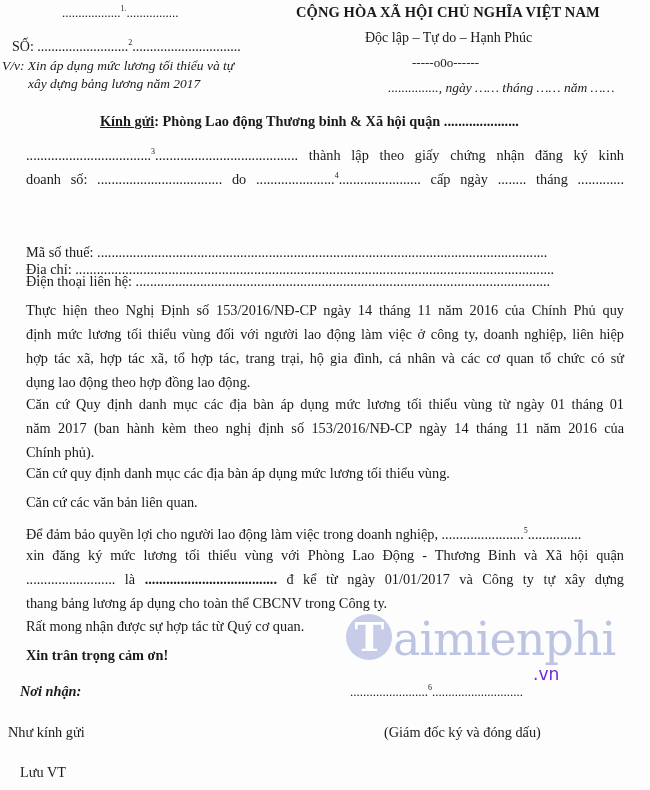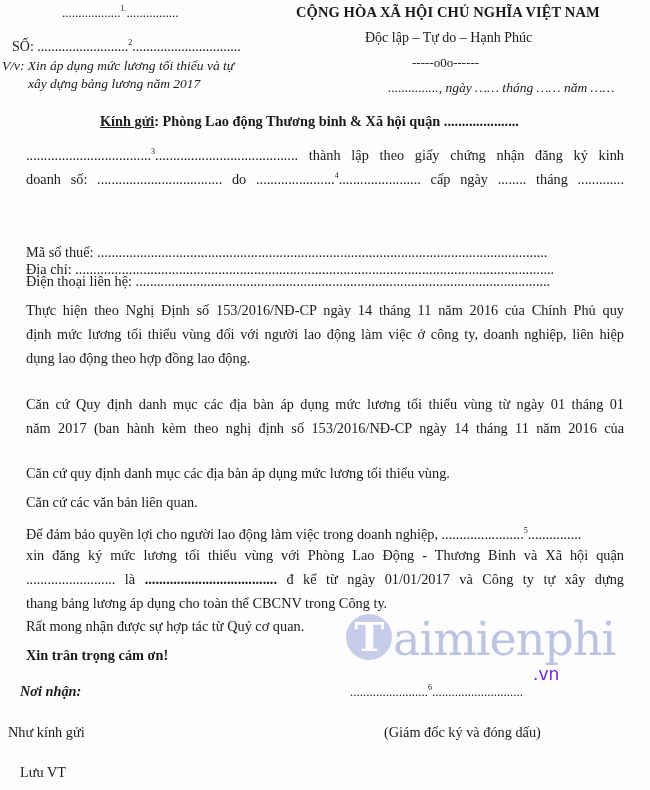--- a/index.html
+++ b/index.html
@@ -117,26 +117,28 @@
 <div class="para" style="top:240px;">
   <span class="nline">Mã số thuế: ..............................................................................................................................</span>
 </div>
 <div class="para" style="top:269px;">
   <span class="nline">Điện thoại liên hệ: ....................................................................................................................</span>
 </div>
 
 <div class="para" style="top:298px;">
   <span class="jline">Thực hiện theo Nghị Định số 153/2016/NĐ-CP ngày 14 tháng 11 năm 2016 của Chính Phủ quy</span>
   <span class="jline">định mức lương tối thiểu vùng đối với người lao động làm việc ở công ty, doanh nghiệp, liên hiệp</span>
+  <span class="jline">hợp tác xã, hợp tác xã, tổ hợp tác, trang trại, hộ gia đình, cá nhân và các cơ quan tổ chức có sử</span>
   <span class="nline">dụng lao động theo hợp đồng lao động.</span>
 </div>
 
 <div class="para" style="top:392px;">
   <span class="jline">Căn cứ Quy định danh mục các địa bàn áp dụng mức lương tối thiểu vùng từ ngày 01 tháng 01</span>
   <span class="jline">năm 2017 (ban hành kèm theo nghị định số 153/2016/NĐ-CP ngày 14 tháng 11 năm 2016 của</span>
+  <span class="nline">Chính phủ).</span>
 </div>
 
 <div class="para" style="top:461px;">
   <span class="nline">Căn cứ quy định danh mục các địa bàn áp dụng mức lương tối thiểu vùng.</span>
 </div>
 <div class="para" style="top:490px;">
   <span class="nline">Căn cứ các văn bản liên quan.</span>
 </div>
 
 <div class="para" style="top:519px;">

